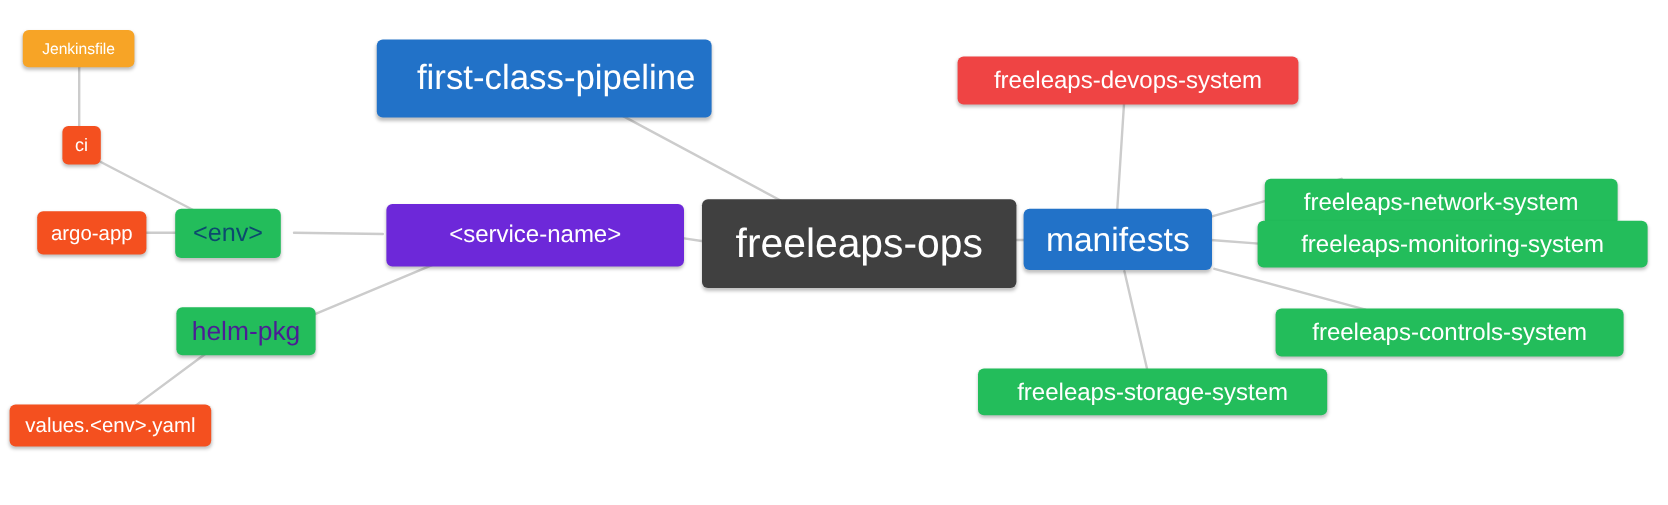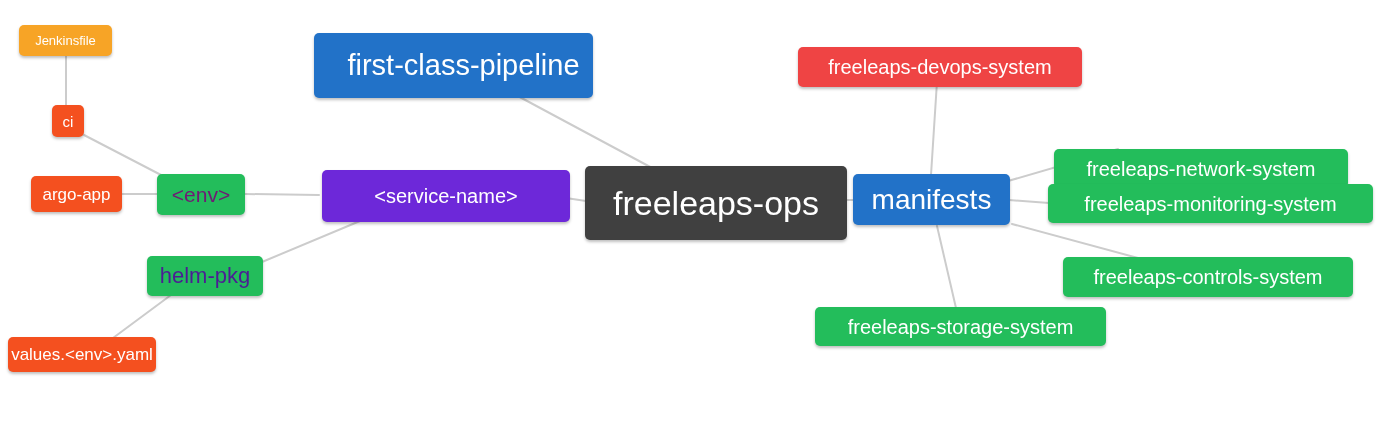--- a/index.html
+++ b/index.html
@@ -48,23 +48,23 @@
       <line x1="931" y1="175" x2="938" y2="66" stroke="#cccccc" stroke-width="2" stroke-linecap="round"></line>
       <line x1="1008" y1="181" x2="1118" y2="149" stroke="#cccccc" stroke-width="2" stroke-linecap="round"></line>
       <line x1="1009" y1="200" x2="1049" y2="203" stroke="#cccccc" stroke-width="2" stroke-linecap="round"></line>
       <line x1="1012" y1="224" x2="1138" y2="258" stroke="#cccccc" stroke-width="2" stroke-linecap="round"></line>
       <line x1="937" y1="226" x2="956" y2="308" stroke="#cccccc" stroke-width="2" stroke-linecap="round"></line>
     </svg>
   <div id="node-layer">
       <div class="node" style="left: 19px; top: 25px; width: 93px; height: 31px; background: rgb(247, 164, 38); font-size: 13px; color: rgb(255, 255, 255);">Jenkinsfile</div>
       <div class="node" style="left: 52px; top: 105px; width: 32px; height: 32px; background: rgb(244, 80, 31); font-size: 15px; color: rgb(255, 255, 255);">ci</div>
       <div class="node" style="left: 31px; top: 176px; width: 91px; height: 36px; background: rgb(244, 80, 31); font-size: 17px; color: rgb(255, 255, 255);">argo-app</div>
-      <div class="node" style="left: 157px; top: 174px; width: 88px; height: 41px; background: rgb(35, 189, 91); font-size: 21px; color: #701a75;">&lt;env&gt;</div>
+      <div class="node" style="left: 146px; top: 174px; width: 88px; height: 41px; background: rgb(35, 189, 91); font-size: 21px; color: #0c4a6e;">&lt;env&gt;</div>
       <div class="node" style="left: 147px; top: 256px; width: 116px; height: 40px; background: rgb(35, 189, 91); font-size: 22px; color: #4c1d95;">helm-pkg</div>
-      <div class="node" style="left: 8px; top: 337px; width: 148px; height: 35px; background: rgb(244, 80, 31); font-size: 17px; color: rgb(255, 255, 255);">values.&lt;env&gt;.yaml</div>
+      <div class="node" style="left: 8px; top: 337px; width: 168px; height: 35px; background: rgb(244, 80, 31); font-size: 17px; color: rgb(255, 255, 255);">values.&lt;env&gt;.yaml</div>
       <div class="node" style="left: 314px; top: 33px; width: 279px; height: 65px; background: rgb(34, 114, 200); font-size: 29px; color: rgb(255, 255, 255); padding-left: 20px;">first-class-pipeline</div>
       <div class="node" style="left: 322px; top: 170px; width: 248px; height: 52px; background: #6d28d9; font-size: 20px; color: rgb(255, 255, 255);">&lt;service-name&gt;</div>
       <div class="node" style="left: 585px; top: 166px; width: 262px; height: 74px; background: #404040; font-size: 34px; color: rgb(255, 255, 255);">freeleaps-ops</div>
       <div class="node" style="left: 853px; top: 174px; width: 157px; height: 51px; background: rgb(34, 114, 200); font-size: 28px; color: rgb(255, 255, 255);">manifests</div>
       <div class="node" style="left: 798px; top: 27px; width: 284px; height: 40px; background: #ef4444; font-size: 20px; color: rgb(255, 255, 255); margin-top: 20px;">freeleaps-devops-system</div>
       <div class="node" style="left: 1054px; top: 111px; width: 294px; height: 39px; background: rgb(35, 189, 91); font-size: 20px; color: rgb(255, 255, 255); margin-top: 38px;">freeleaps-network-system</div>
       <div class="node" style="left: 1048px; top: 184px; width: 325px; height: 39px; background: rgb(35, 189, 91); font-size: 20px; color: rgb(255, 255, 255);">freeleaps-monitoring-system</div>
       <div class="node" style="left: 1063px; top: 257px; width: 290px; height: 40px; background: rgb(35, 189, 91); font-size: 20px; color: rgb(255, 255, 255);">freeleaps-controls-system</div>
       <div class="node" style="left: 815px; top: 307px; width: 291px; height: 39px; background: rgb(35, 189, 91); font-size: 20px; color: rgb(255, 255, 255);">freeleaps-storage-system</div>
     </div>

